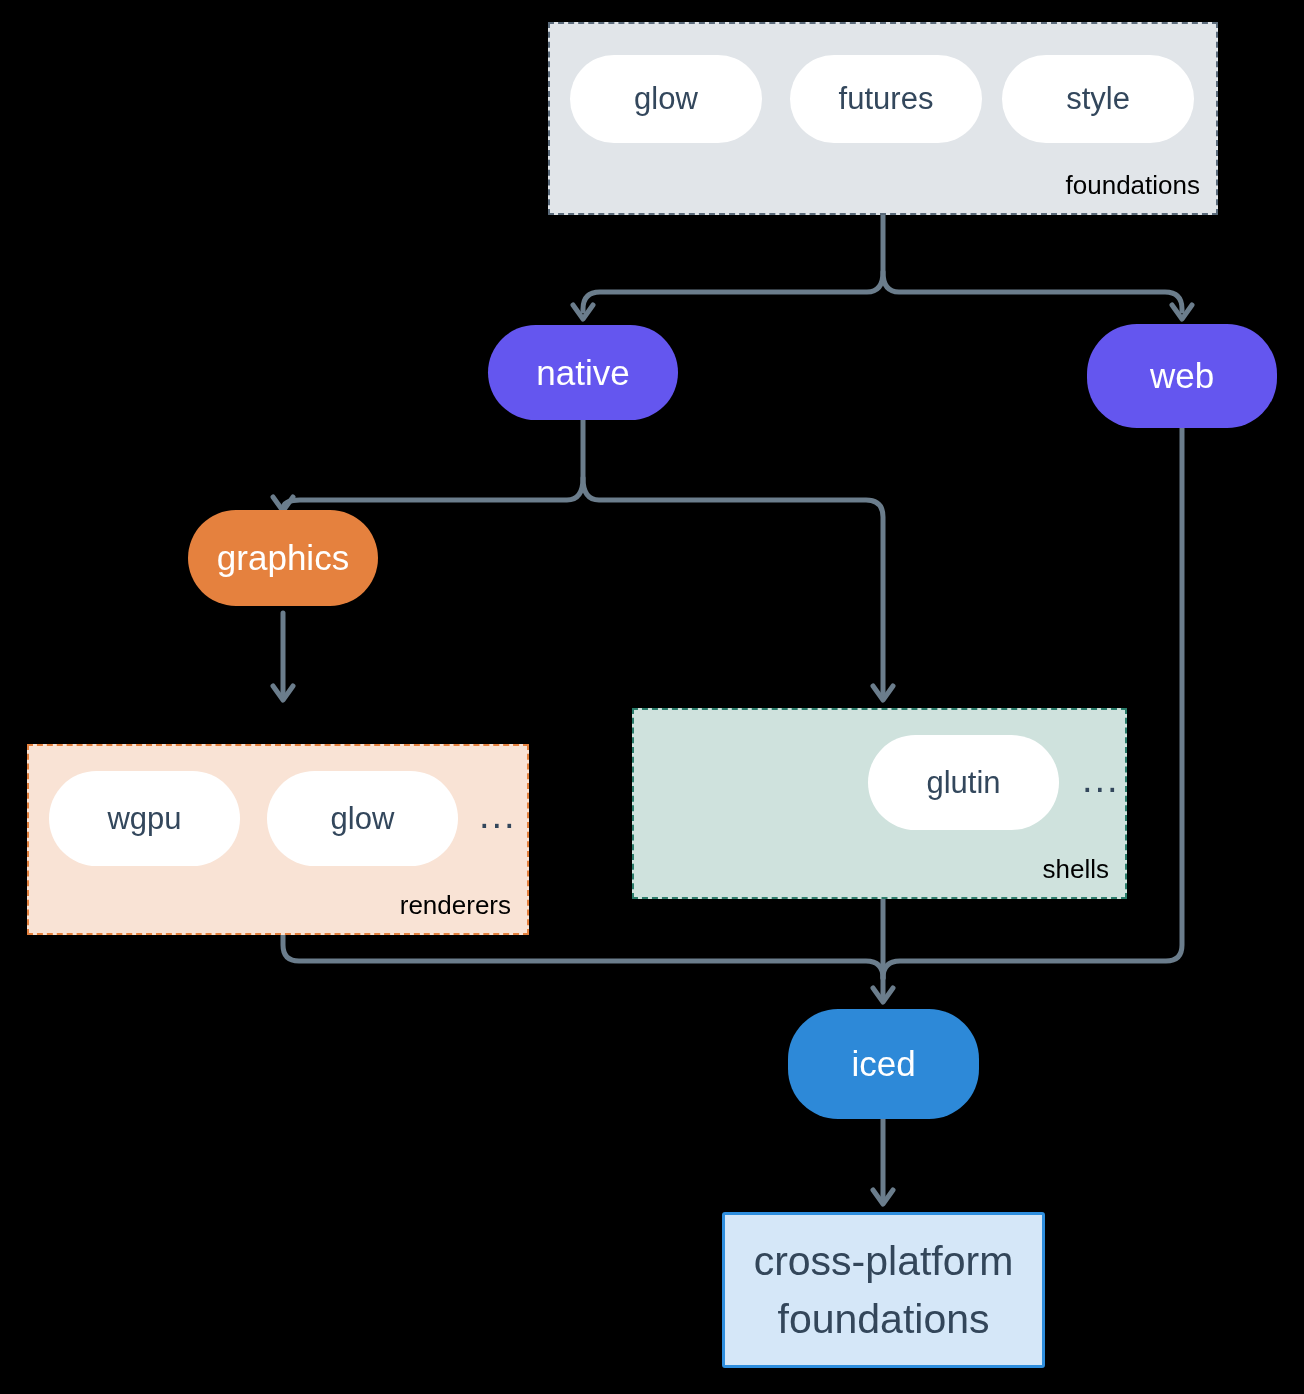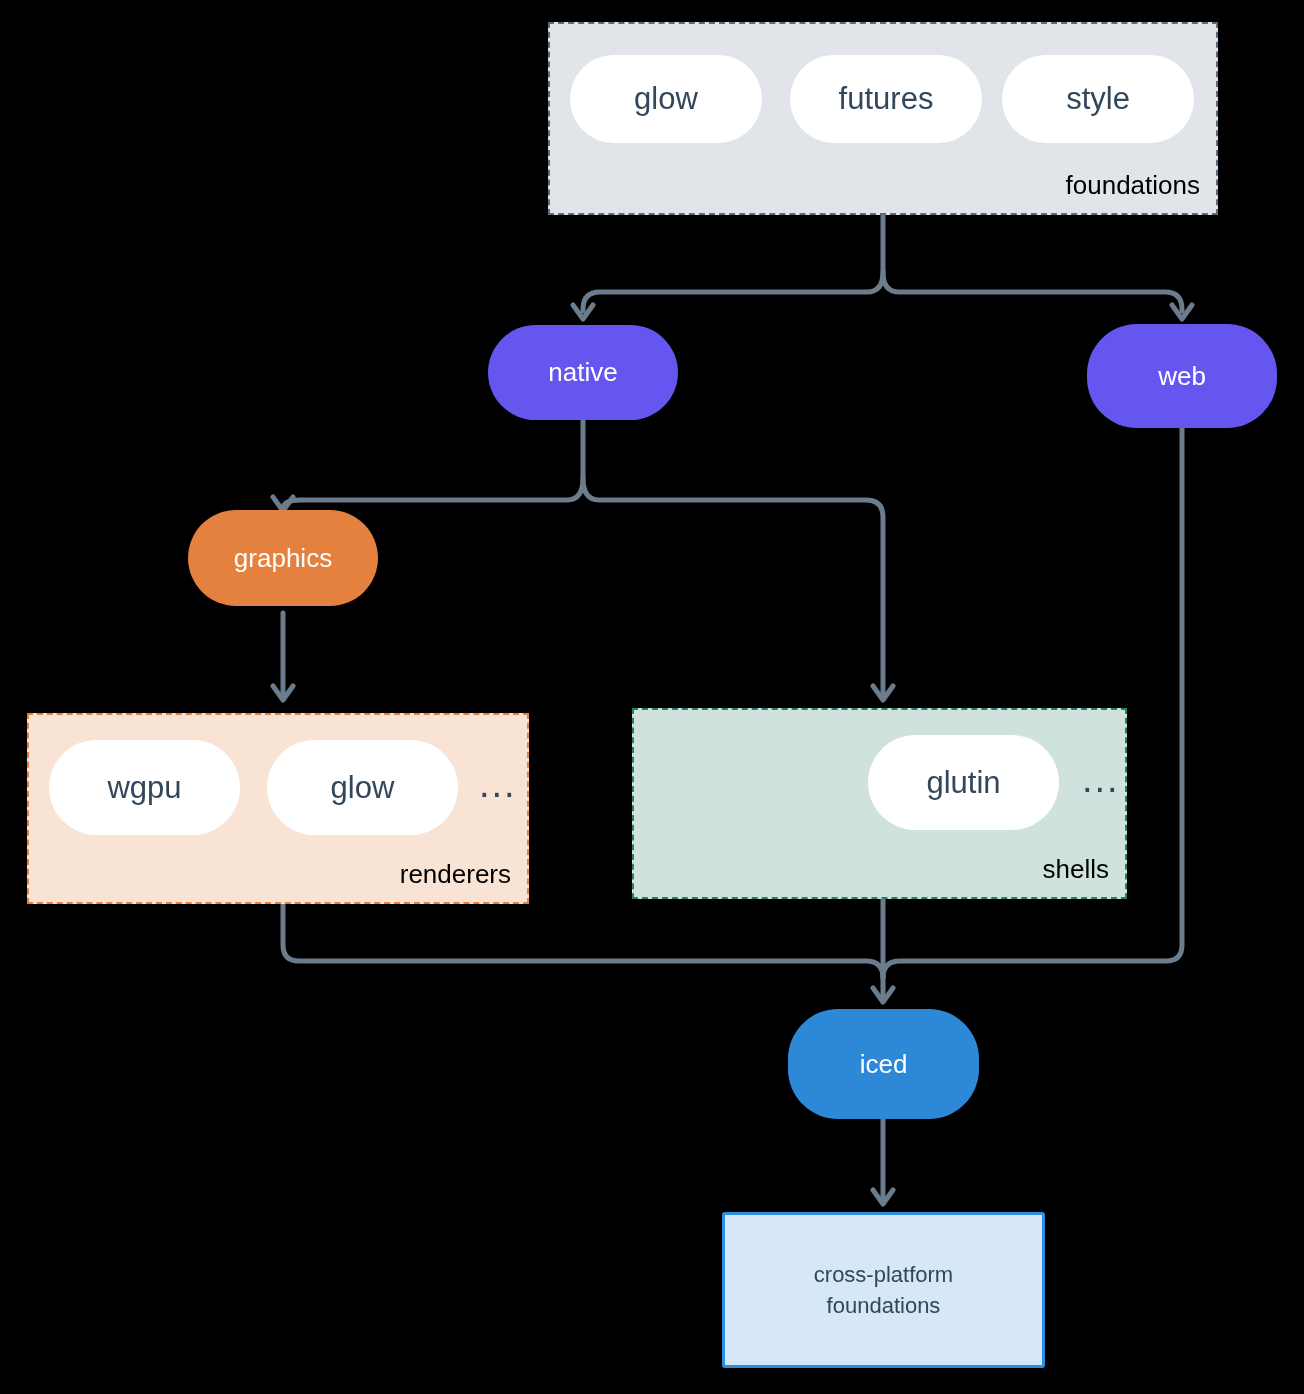--- a/index.html
+++ b/index.html
@@ -3,49 +3,49 @@
 <meta charset="utf-8">
 <style>
   html,body{margin:0;padding:0;background:#000;}
   .canvas{
     position:relative;width:1304px;height:1394px;background:#000000;
     font-family:"Liberation Sans",sans-serif;overflow:hidden;
   }
   svg.connectors{position:absolute;left:0;top:0;z-index:1;}
   .group{position:absolute;border:2px dashed;box-sizing:border-box;z-index:2;}
   .group-foundations{left:548px;top:22px;width:670px;height:193px;background:#e1e5e9;border-color:#5b6b7b;}
-  .group-renderers{left:27px;top:713px;width:502px;height:191px;background:#f9e3d5;border-color:#e5813e;}
+  .group-renderers{left:27px;top:744px;width:502px;height:191px;background:#f9e3d5;border-color:#e5813e;}
   .group-shells{left:632px;top:708px;width:495px;height:191px;background:#cfe2dd;border-color:#2b7d6b;}
   .whitepill{
     position:absolute;background:#ffffff;border-radius:48px;
     display:flex;align-items:center;justify-content:center;
     font-size:31px;color:#33475c;
   }
   .group-foundations .whitepill{width:192px;height:88px;top:31px;}
   .group-renderers .whitepill,.group-shells .whitepill{width:191px;height:95px;top:25px;}
   .p1{left:20px;} .p2{left:240px;} .p3{left:452px;}
   .group-renderers .p1{left:20px;} .group-renderers .p2{left:238px;}
   .group-shells .p1{left:19px;} .group-shells .p2{left:234px;}
   .ellipsis{position:absolute;font-size:38px;color:#33475c;top:48px;letter-spacing:2px;}
   .group-renderers .ellipsis{left:450px;}
   .group-shells .ellipsis{left:448px;}
   .group-label{position:absolute;right:16px;bottom:12px;font-size:26px;color:#000000;}
   .node{
     position:absolute;border-radius:50px;display:flex;align-items:center;justify-content:center;
-    color:#ffffff;font-size:26px;z-index:2;
+    color:#ffffff;font-size:35px;z-index:2;
   }
   .node-native{left:488px;top:325px;width:190px;height:95px;background:#6456ef;}
   .node-web{left:1087px;top:324px;width:190px;height:104px;background:#6456ef;}
   .node-graphics{left:188px;top:510px;width:190px;height:96px;background:#e5813e;}
   .node-iced{left:788px;top:1009px;width:191px;height:110px;background:#2d89d8;}
   .app-box{
     position:absolute;left:722px;top:1212px;width:323px;height:156px;box-sizing:border-box;
     background:#d5e7f8;border:3px solid #2e8ede;border-radius:3px;
     display:flex;flex-direction:column;align-items:center;justify-content:center;
-    color:#33465a;font-size:22px;line-height:1.42;z-index:2;
+    color:#33465a;font-size:41px;line-height:1.42;z-index:2;
   }
   .connectors path{stroke:#6b7d8c;stroke-width:5;fill:none;stroke-linecap:round;stroke-linejoin:round;}
 </style>
 </head>
 <body>
 
 <div class="canvas">
 
   <svg class="connectors" width="1304" height="1394" viewBox="0 0 1304 1394">
 

